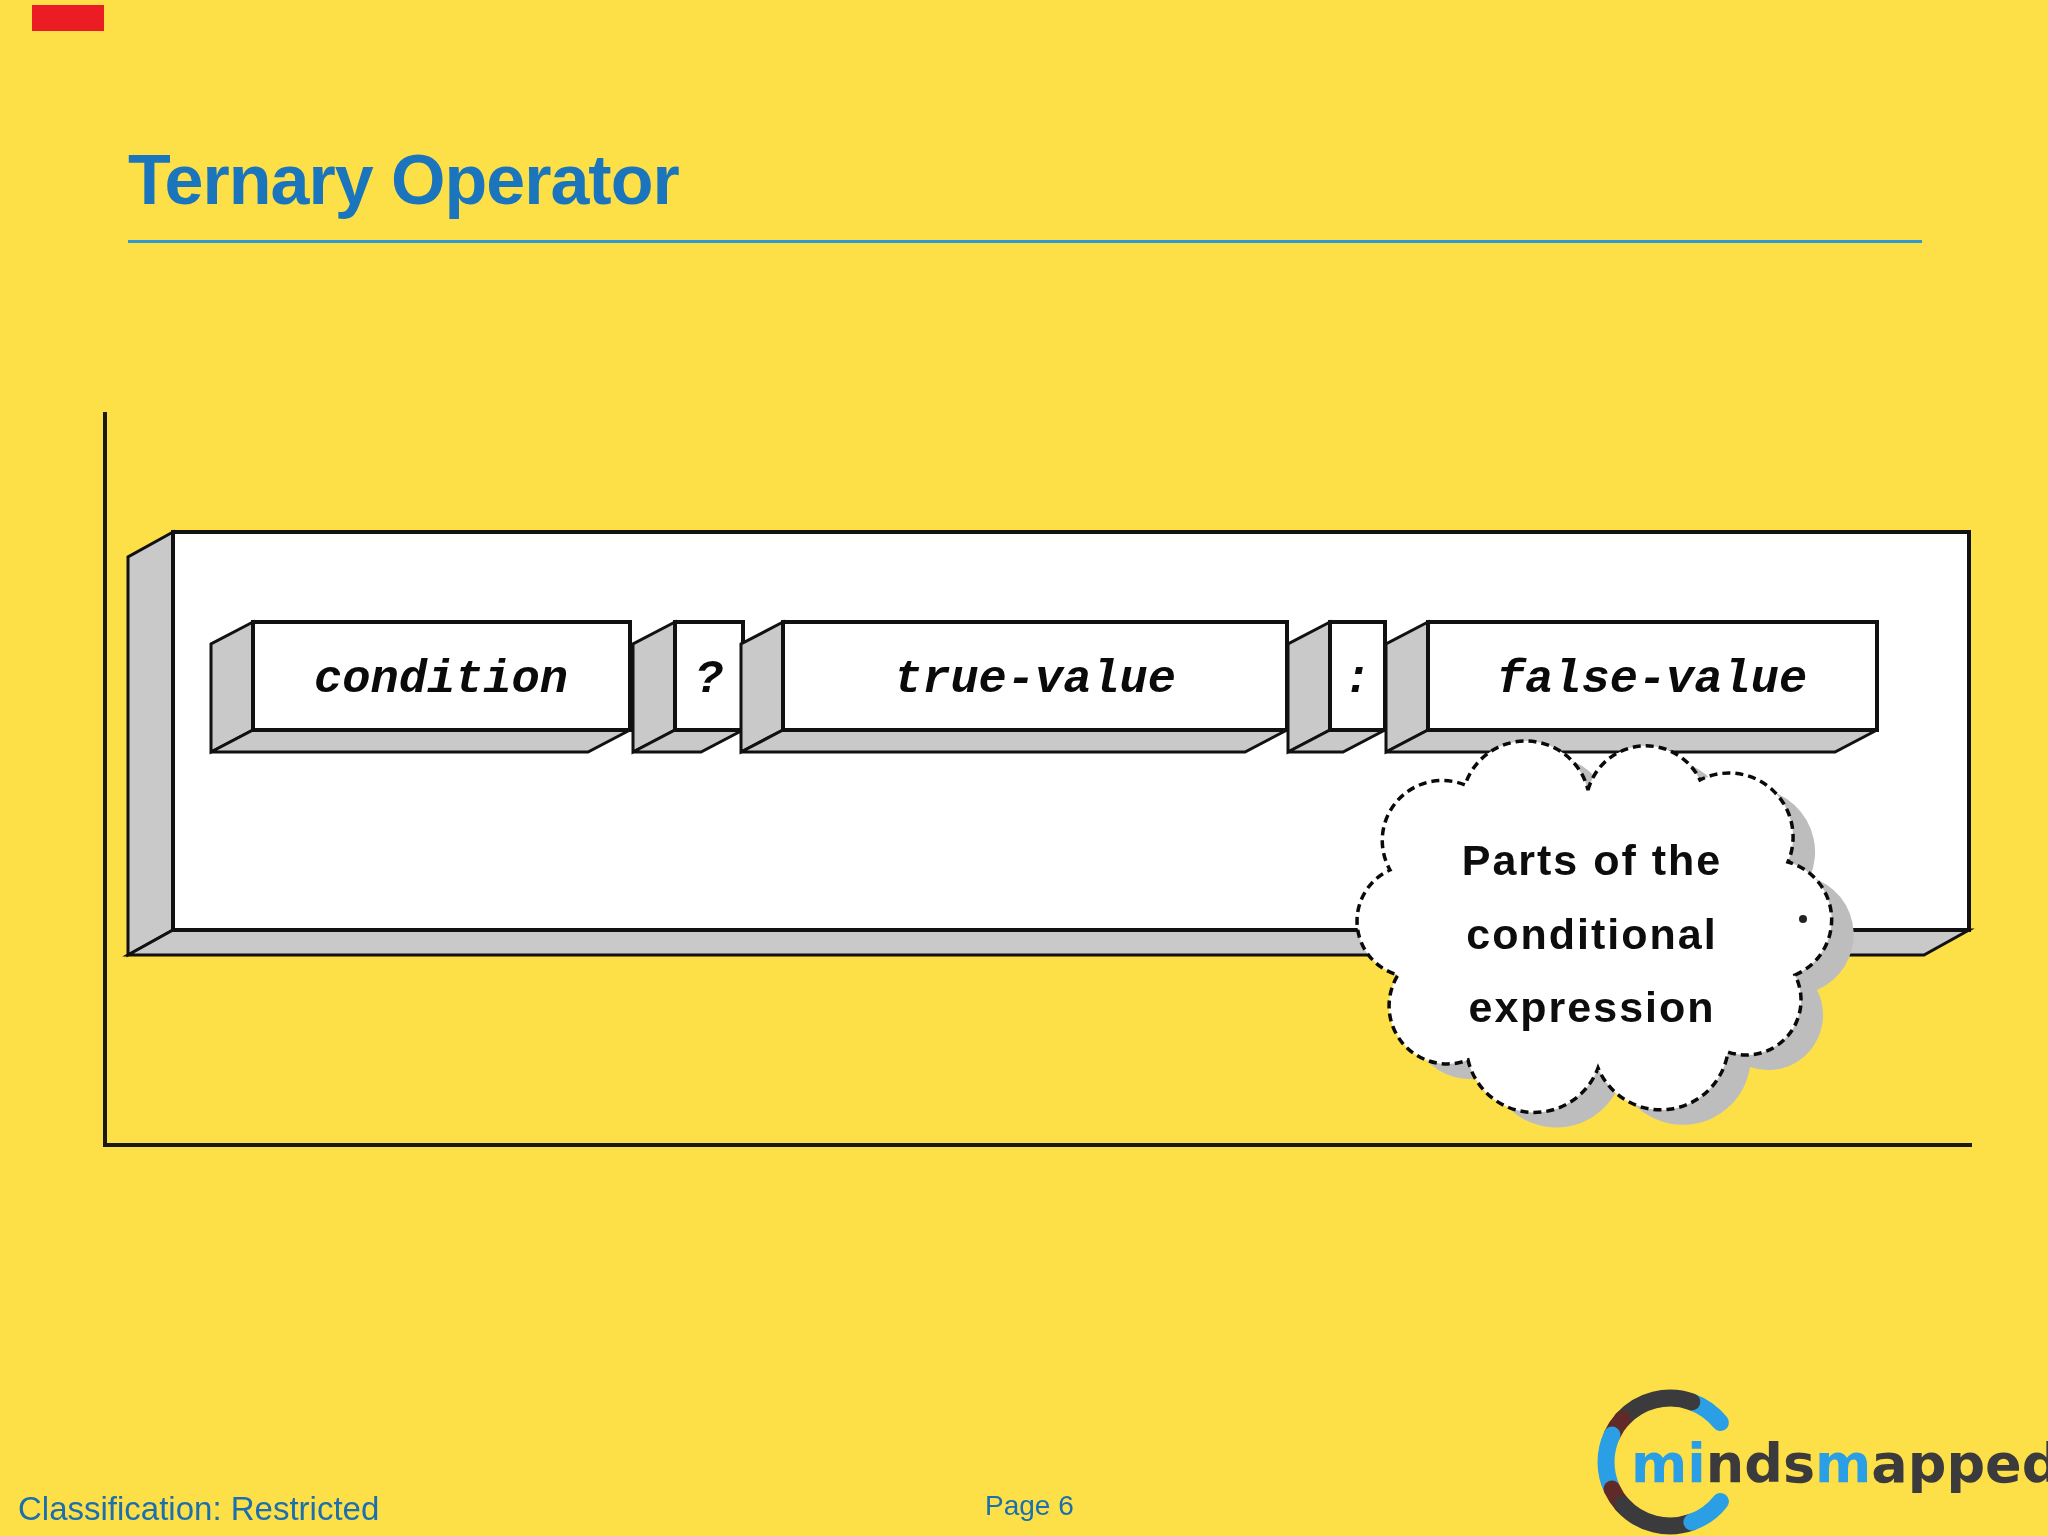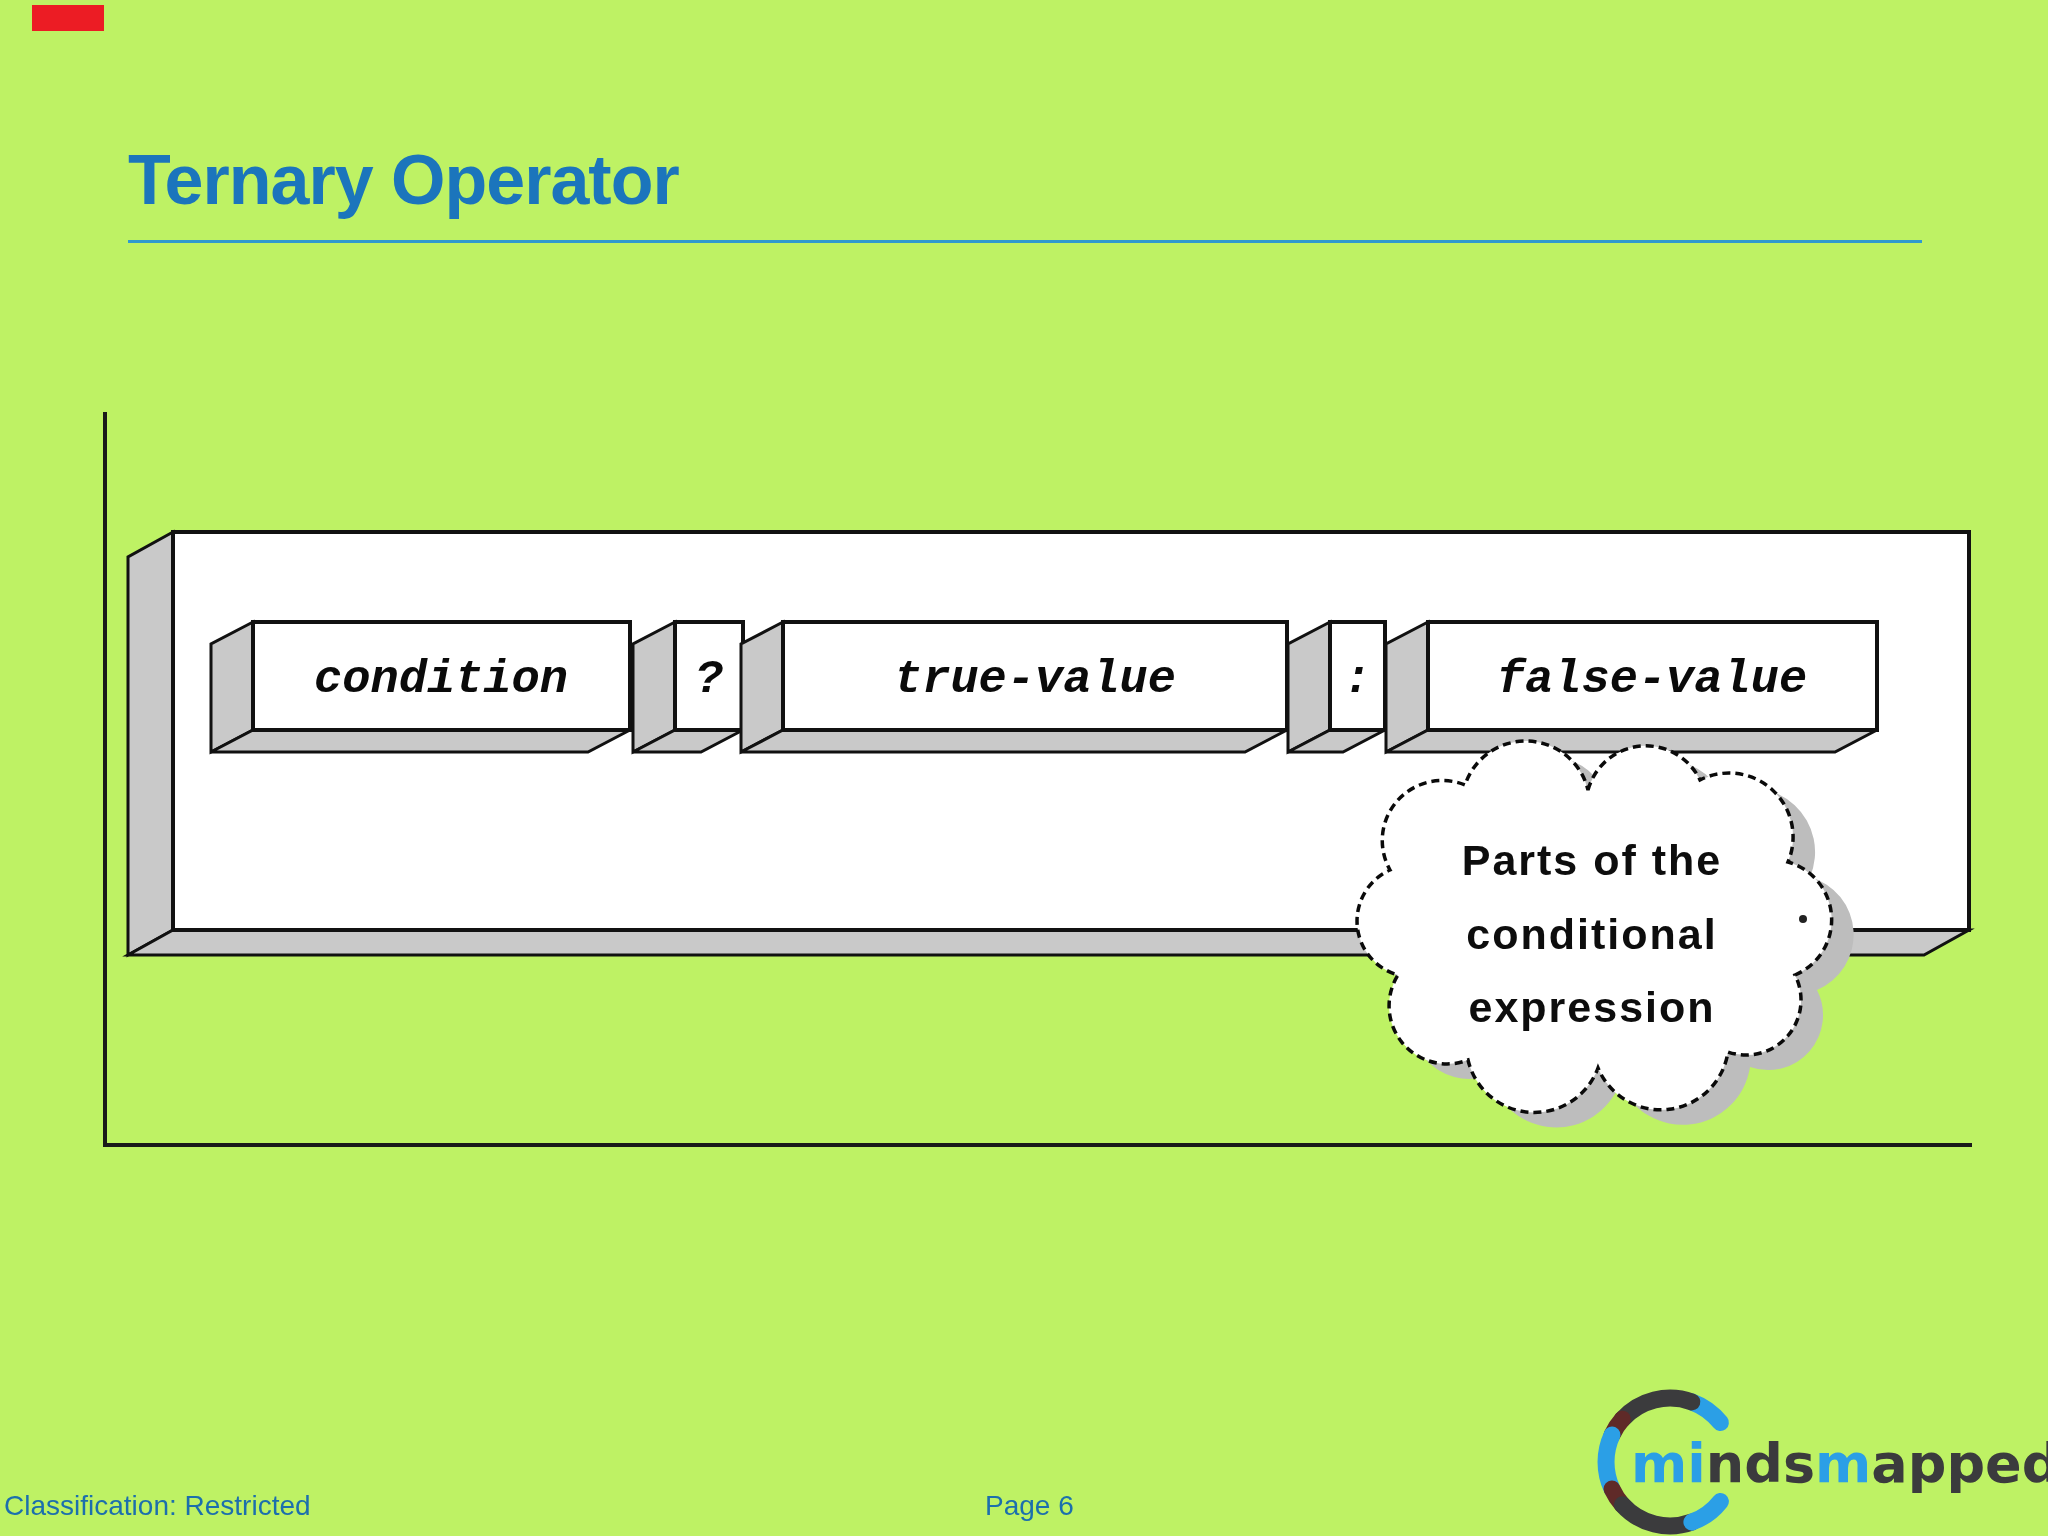--- a/index.html
+++ b/index.html
@@ -1,32 +1,32 @@
 <!DOCTYPE html>
 <html><head>
 <meta charset="utf-8">
 <style>
   html,body{margin:0;padding:0;background:#fff;}
   .slide{
-    position:relative;width:2048px;height:1536px;background:#bef264;overflow:hidden;
+    position:relative;width:2048px;height:1536px;background:#fde047;overflow:hidden;
     font-family:"Liberation Sans",sans-serif;
   }
   .red-flag{
     position:absolute;left:32px;top:5px;width:72px;height:26px;background:#EC1C24;
   }
   .page-title{
     position:absolute;left:128px;top:140px;margin:0;
     font-size:70px;font-weight:bold;color:#1B75BC;letter-spacing:-1px;
   }
   .title-underline{
     position:absolute;left:128px;top:240px;width:1794px;height:3px;background:#2F9AD0;
   }
   .diagram-svg{position:absolute;left:0;top:0;width:2048px;height:1536px;}
   .footer-classification{
-    position:absolute;left:4px;top:1490px;font-size:28px;color:#1C6FAD;
+    position:absolute;left:18px;top:1490px;font-size:33px;color:#1C6FAD;
   }
   .footer-page{
     position:absolute;left:985px;top:1490px;font-size:28px;color:#1C6FAD;
   }
   
   .frame-line{fill:#1a1a1a;}
   .bevel{fill:#C9C9C9;stroke:#111;stroke-width:3;}
   .face{fill:#ffffff;stroke:#111;stroke-width:4;}
   .box-label{
     font-family:"Liberation Mono",monospace;font-weight:bold;font-style:italic;

